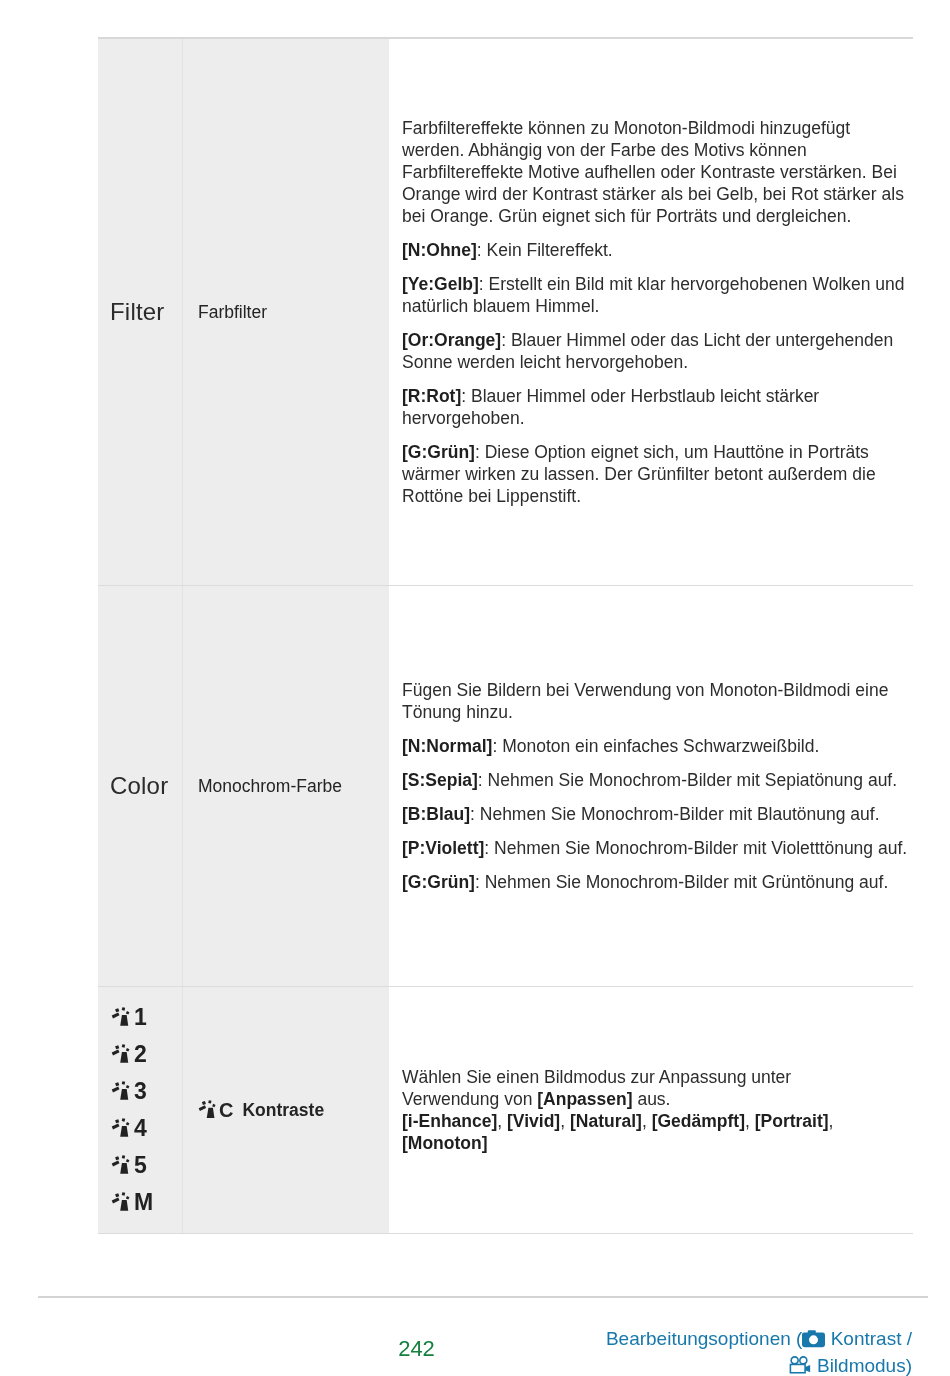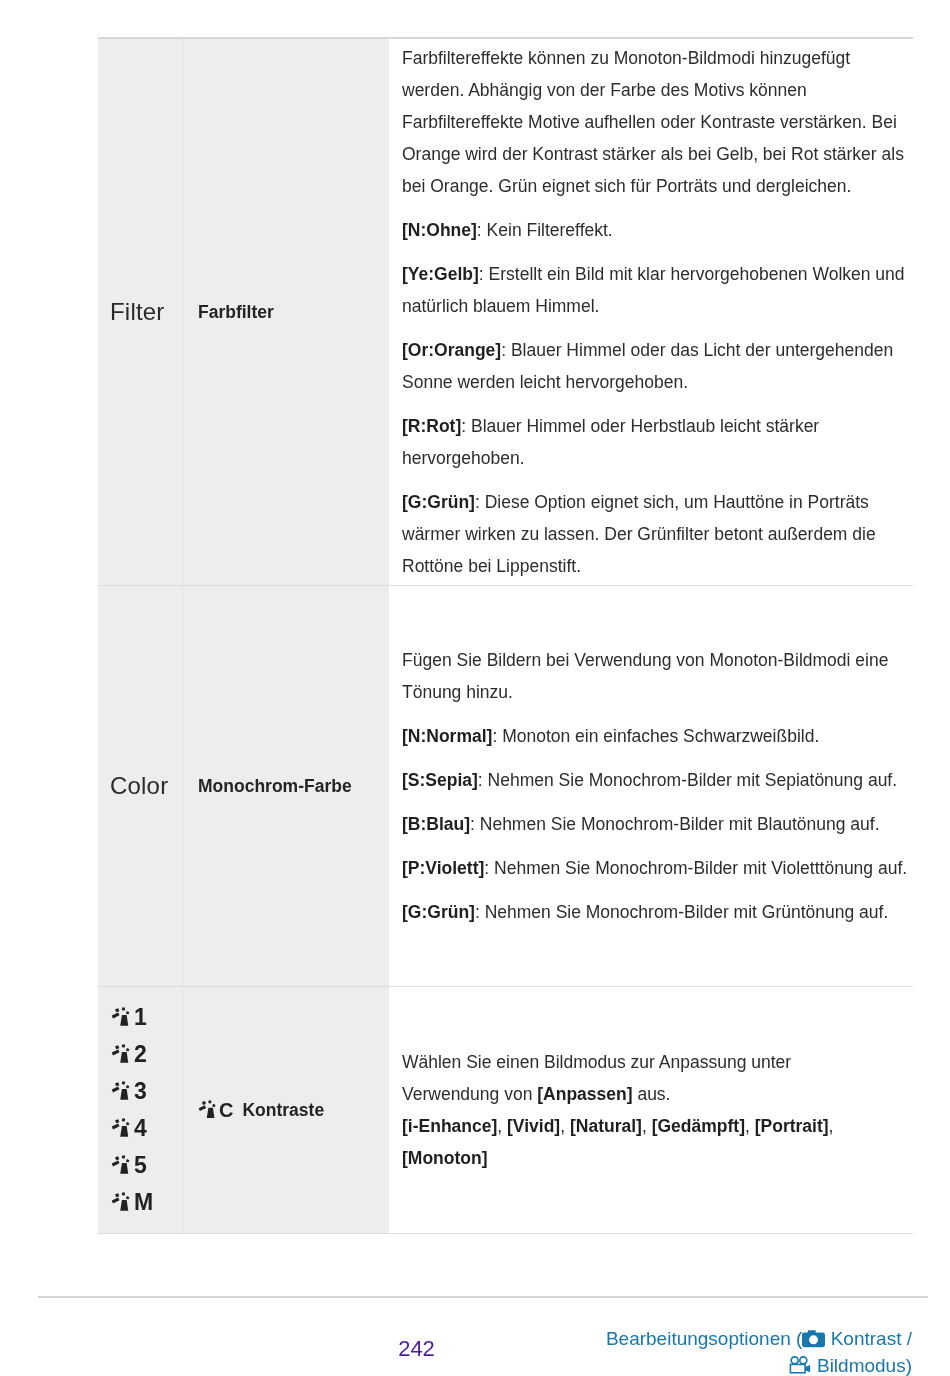--- a/index.html
+++ b/index.html
@@ -18,40 +18,40 @@
   .r2{height:400px;}
   .r3{height:246px;}
   .c1{
     flex:0 0 85px;width:85px;background:#ededed;border-right:1px solid #e2e2e2;
     box-sizing:border-box;display:flex;align-items:center;padding-left:12px;
   }
   .opt-label{font-size:24px;color:#2b2b2b;letter-spacing:.2px;}
   .c2{
     flex:0 0 206px;background:#ededed;box-sizing:border-box;
     display:flex;align-items:center;padding-left:15px;
-    font-weight:bold;font-size:17.5px;color:#242424;
+    font-weight:normal;font-size:17.5px;color:#242424;
   }
   .c3{
     flex:1;background:#ffffff;box-sizing:border-box;
     padding:4px 4px 4px 13px;
     display:flex;flex-direction:column;justify-content:center;
-    font-size:17.5px;line-height:32px;color:#2d2d2d;
+    font-size:17.5px;line-height:22px;color:#2d2d2d;
   }
   .c3 p{margin:6px 0;}
   .c3 b{color:#1f1f1f;}
   
   .c1.icons{flex-direction:column;align-items:flex-start;justify-content:center;padding-left:13px;}
   .pm-item{display:flex;align-items:center;height:37px;font-weight:bold;font-size:23px;color:#222222;}
   .pm-icon{display:inline-flex;width:21px;height:21px;color:#222222;margin-right:2px;}
   .pm-icon svg{width:100%;height:100%;}
   .c2 .pm-icon{width:20px;height:20px;margin-right:1px;}
   .pm-c{font-size:20px;margin-right:9px;color:#242424;}
   
   .footer-rule{position:absolute;left:38px;top:1296px;width:890px;height:2px;background:#d4d4d4;}
-  .page-num{position:absolute;left:0;top:1336px;width:833px;text-align:center;font-size:22px;color:#4c1d95;}
+  .page-num{position:absolute;left:0;top:1336px;width:833px;text-align:center;font-size:22px;color:#15803d;}
   .footer-ref{
     position:absolute;right:38px;top:1325px;text-align:right;
     color:#1878ab;font-size:19px;line-height:27px;cursor:pointer;
   }
   .ref-icon{display:inline-block;vertical-align:-3px;color:#1878ab;}
   .ref-icon svg{display:block;}
 </style>
 </head>
 <body>
 

